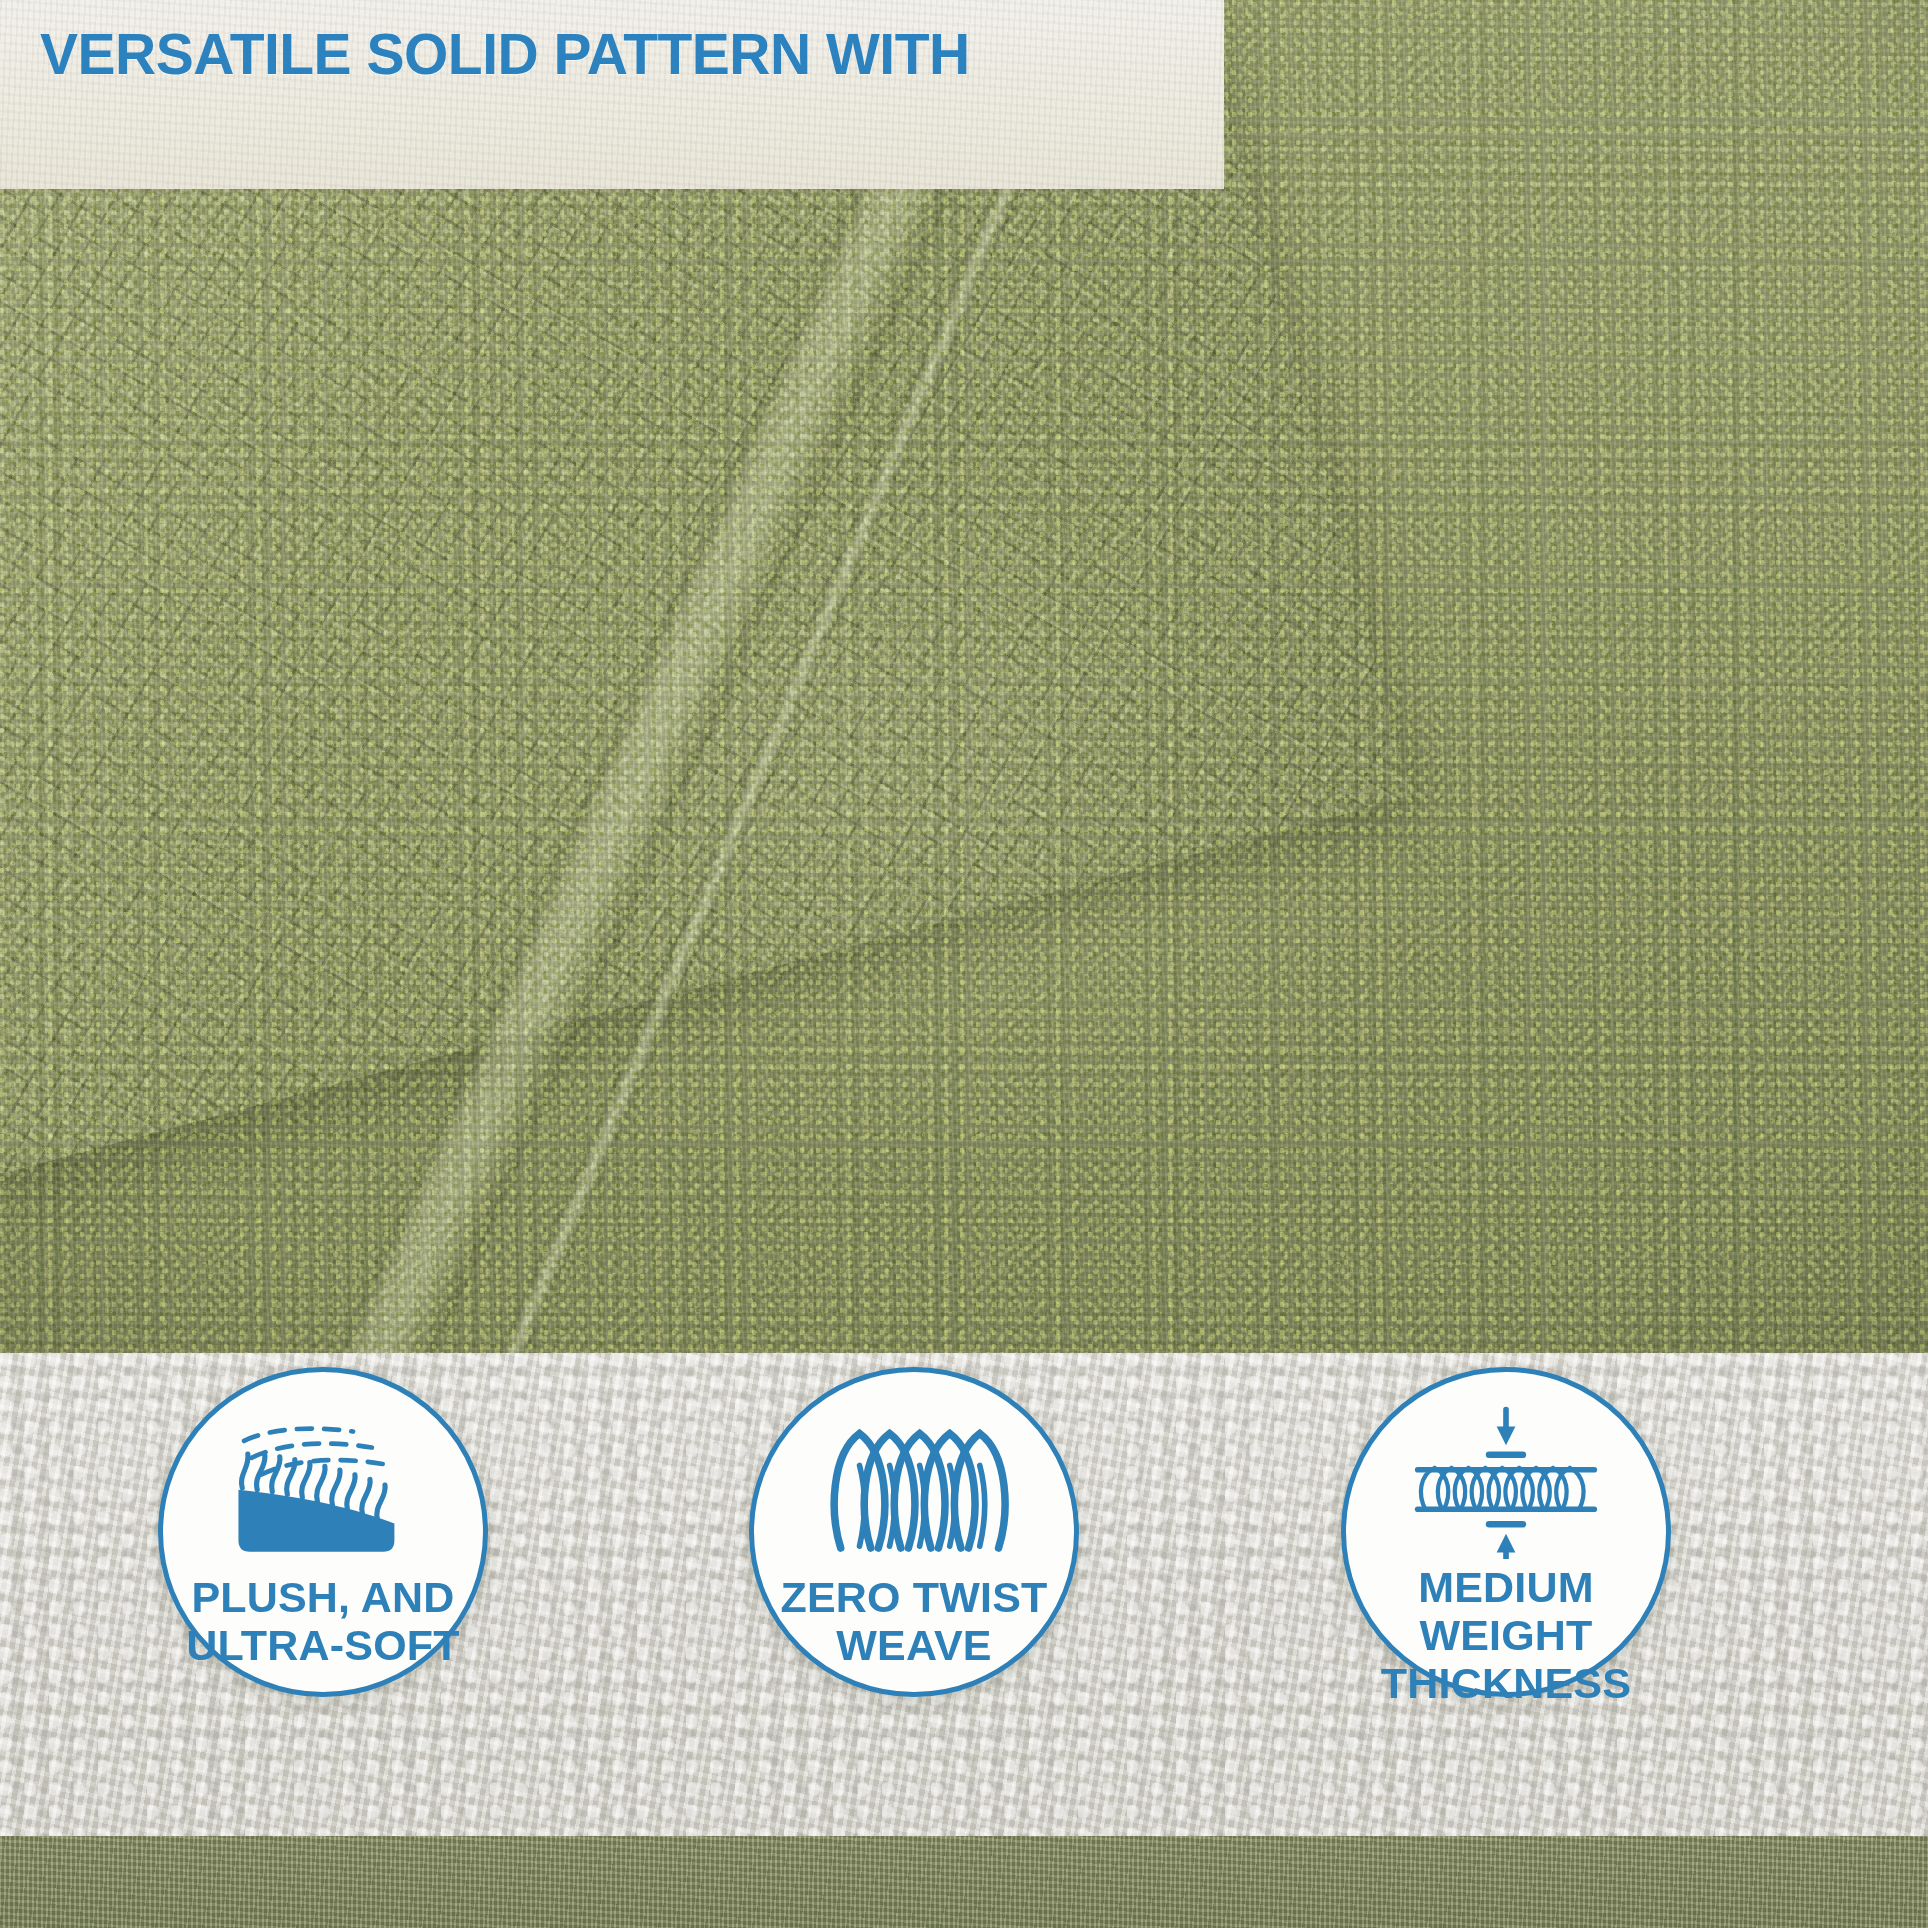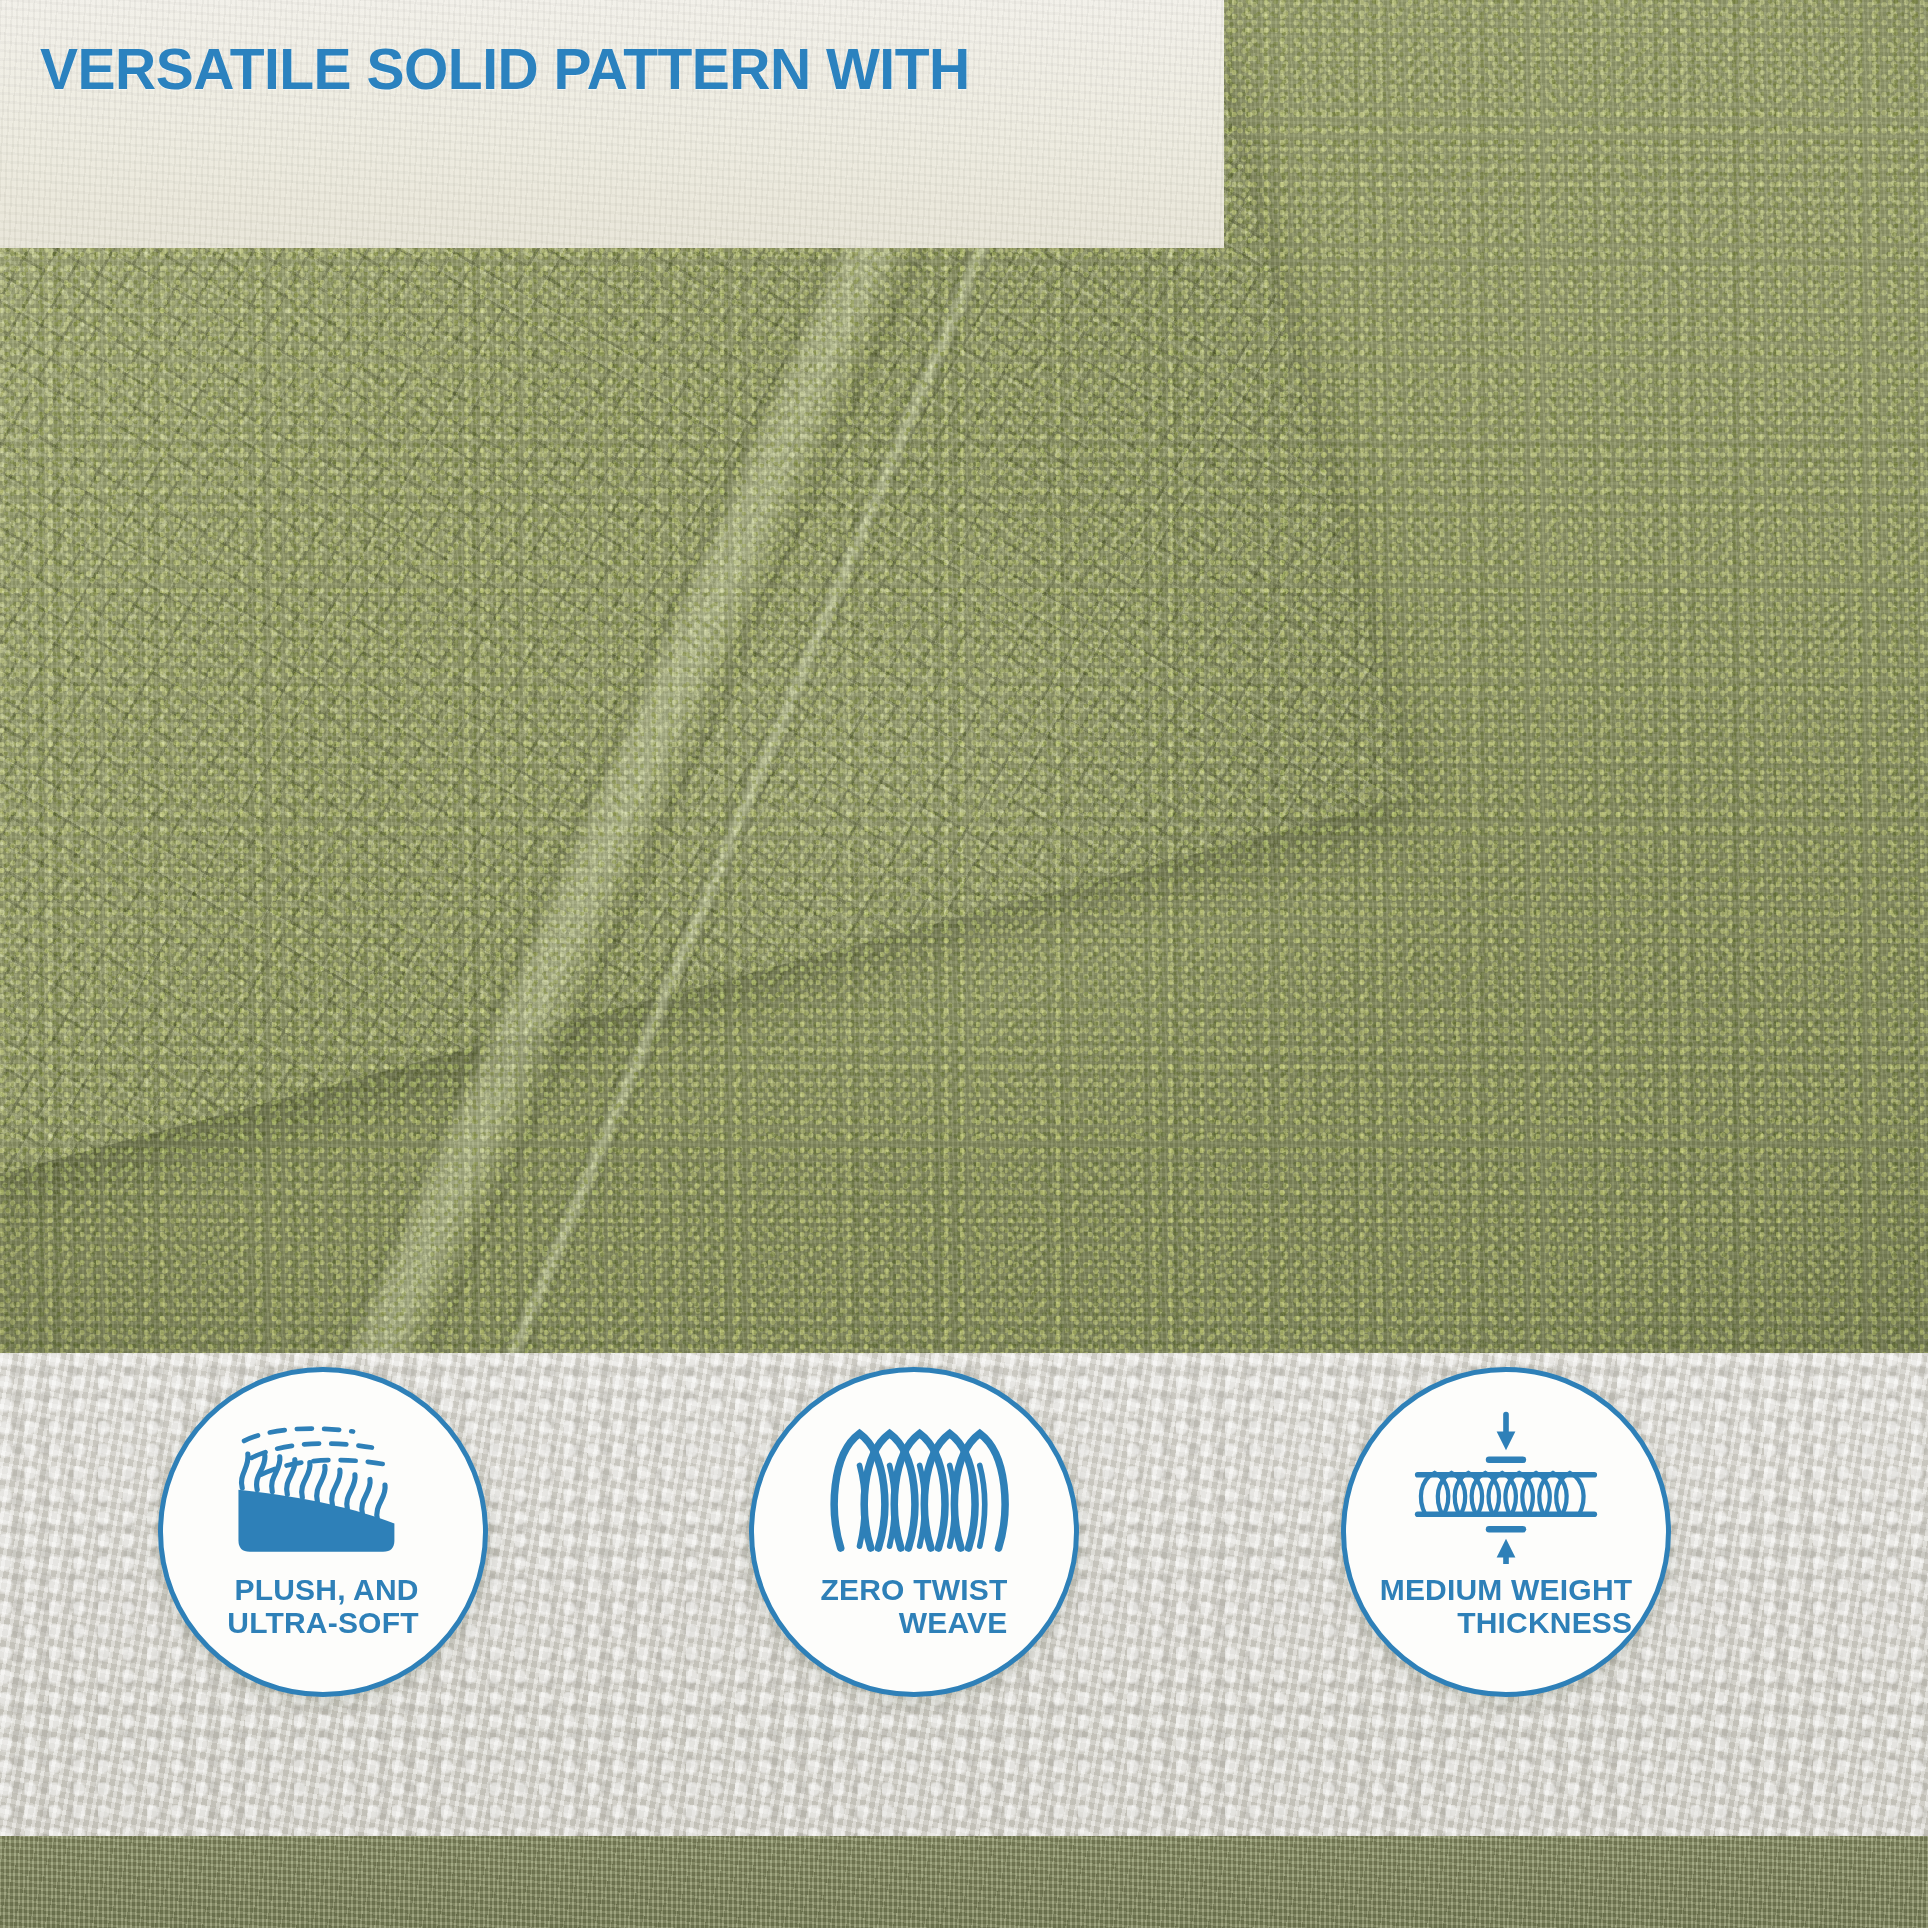--- a/index.html
+++ b/index.html
@@ -84,27 +84,27 @@
       repeating-linear-gradient(2deg,  rgba(255,255,255,.07) 0 2.8px, rgba(0,0,0,.07) 2.8px 6.6px);
     opacity:.55;
   }
   .photo-vignette{
     position:absolute;left:0;top:0;right:0;bottom:0;
     background:radial-gradient(ellipse 120% 110% at 50% 45%, rgba(0,0,0,0) 52%, rgba(40,45,22,.34) 100%);
   }
 
   
   .banner{
-    position:absolute;left:0;top:0;width:1224px;height:248px;
+    position:absolute;left:0;top:0;width:1224px;height:189px;
     background:
       repeating-linear-gradient(92deg, rgba(0,0,0,.035) 0 1.9px, rgba(255,255,255,.05) 1.9px 5.6px),
       repeating-linear-gradient(4deg, rgba(0,0,0,.025) 0 2.8px, rgba(255,255,255,.04) 2.8px 8.5px),
       linear-gradient(180deg,#f1efe8 0%,#eceade 55%,#e7e4d6 100%);
     box-sizing:border-box;
-    padding:40px 38px 0 40px;
+    padding:25px 38px 0 40px;
   }
   .banner h1{
     margin:0;
     font-size:57px;
     line-height:1.04;
     letter-spacing:-0.5px;
     font-weight:bold;
     color:#2b82bf;
     text-transform:uppercase;
     font-family:"Liberation Sans","DejaVu Sans",sans-serif;
@@ -144,24 +144,24 @@
     align-items:center;justify-content:flex-start;
     box-sizing:border-box;
   }
   .badge-icon{
     height:165px;width:245px;
     display:flex;align-items:center;justify-content:center;
     margin-top:32px;
   }
   .badge-label{
     margin-top:3.8px;
-    text-align:right;
+    text-align:center;
     color:#2e80b8;
     font-weight:bold;
-    font-size:30px;
+    font-size:43px;
     line-height:1.12;
     text-transform:uppercase;
     letter-spacing:0.2px;
     white-space:pre-line;
     font-family:"Liberation Sans","DejaVu Sans",sans-serif;
   }
   #badge-0{left:158px;top:1367px;}
   #badge-1{left:749px;top:1367px;}
   #badge-2{left:1341px;top:1367px;}
 </style>

